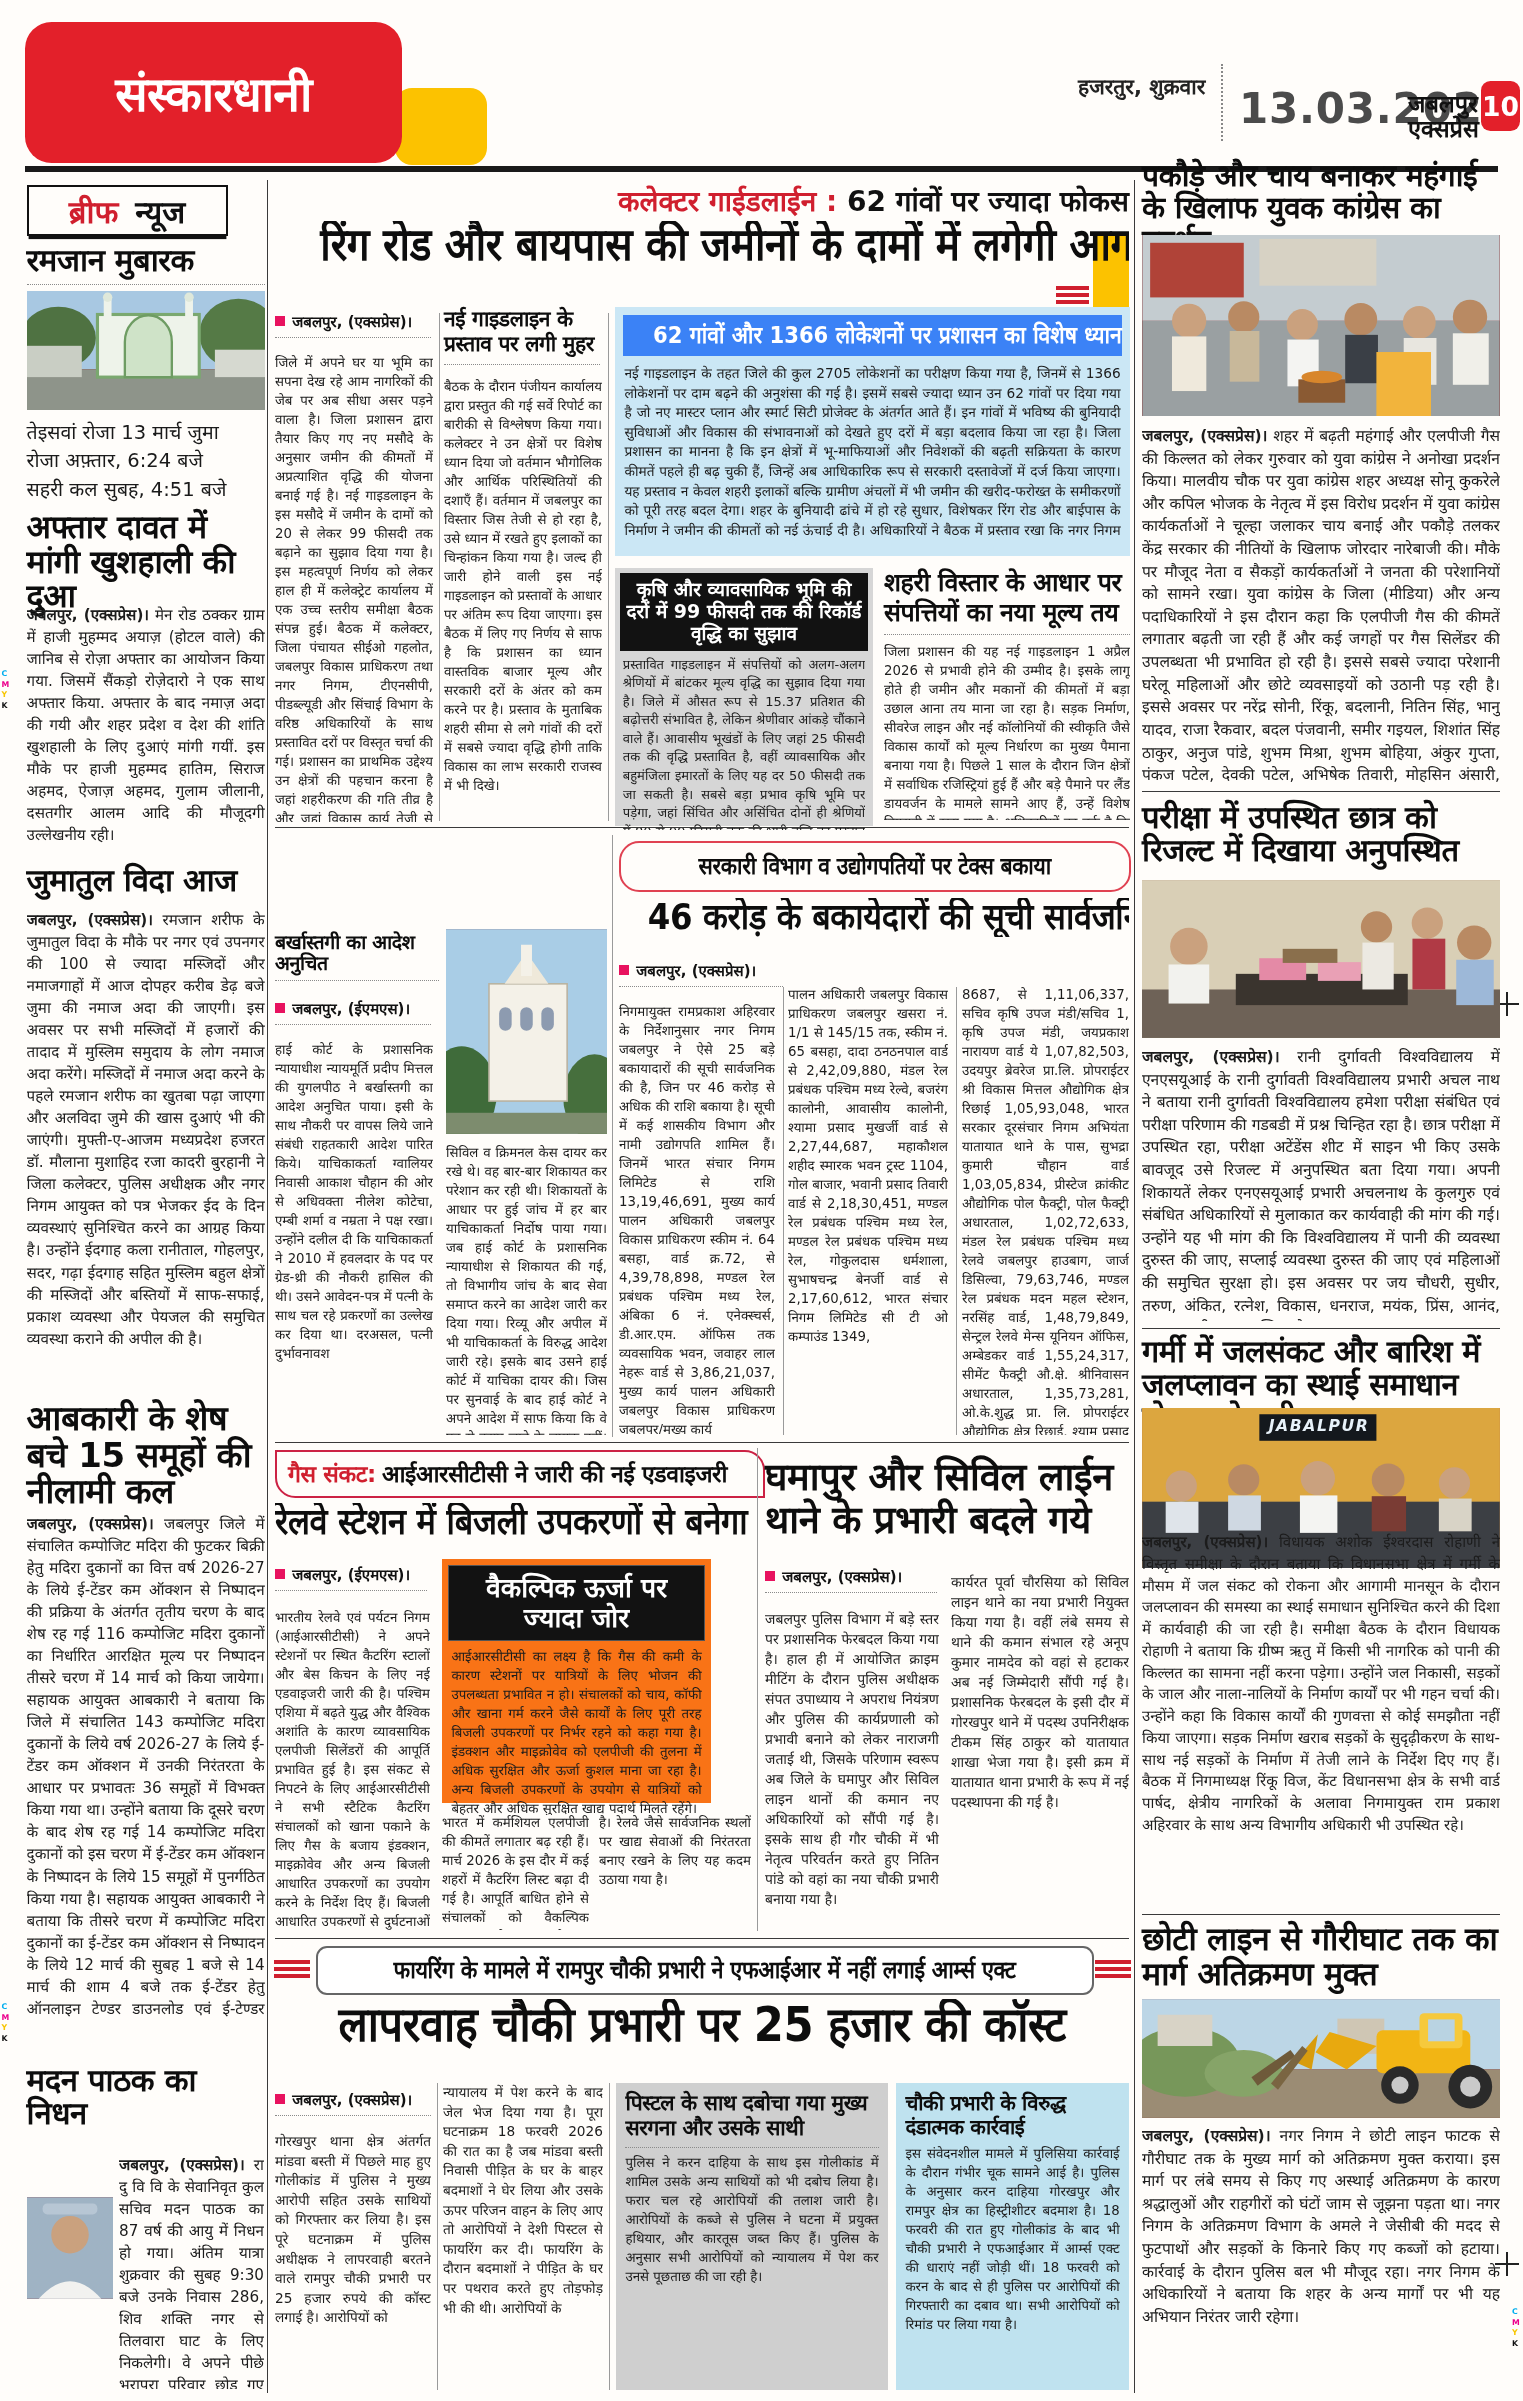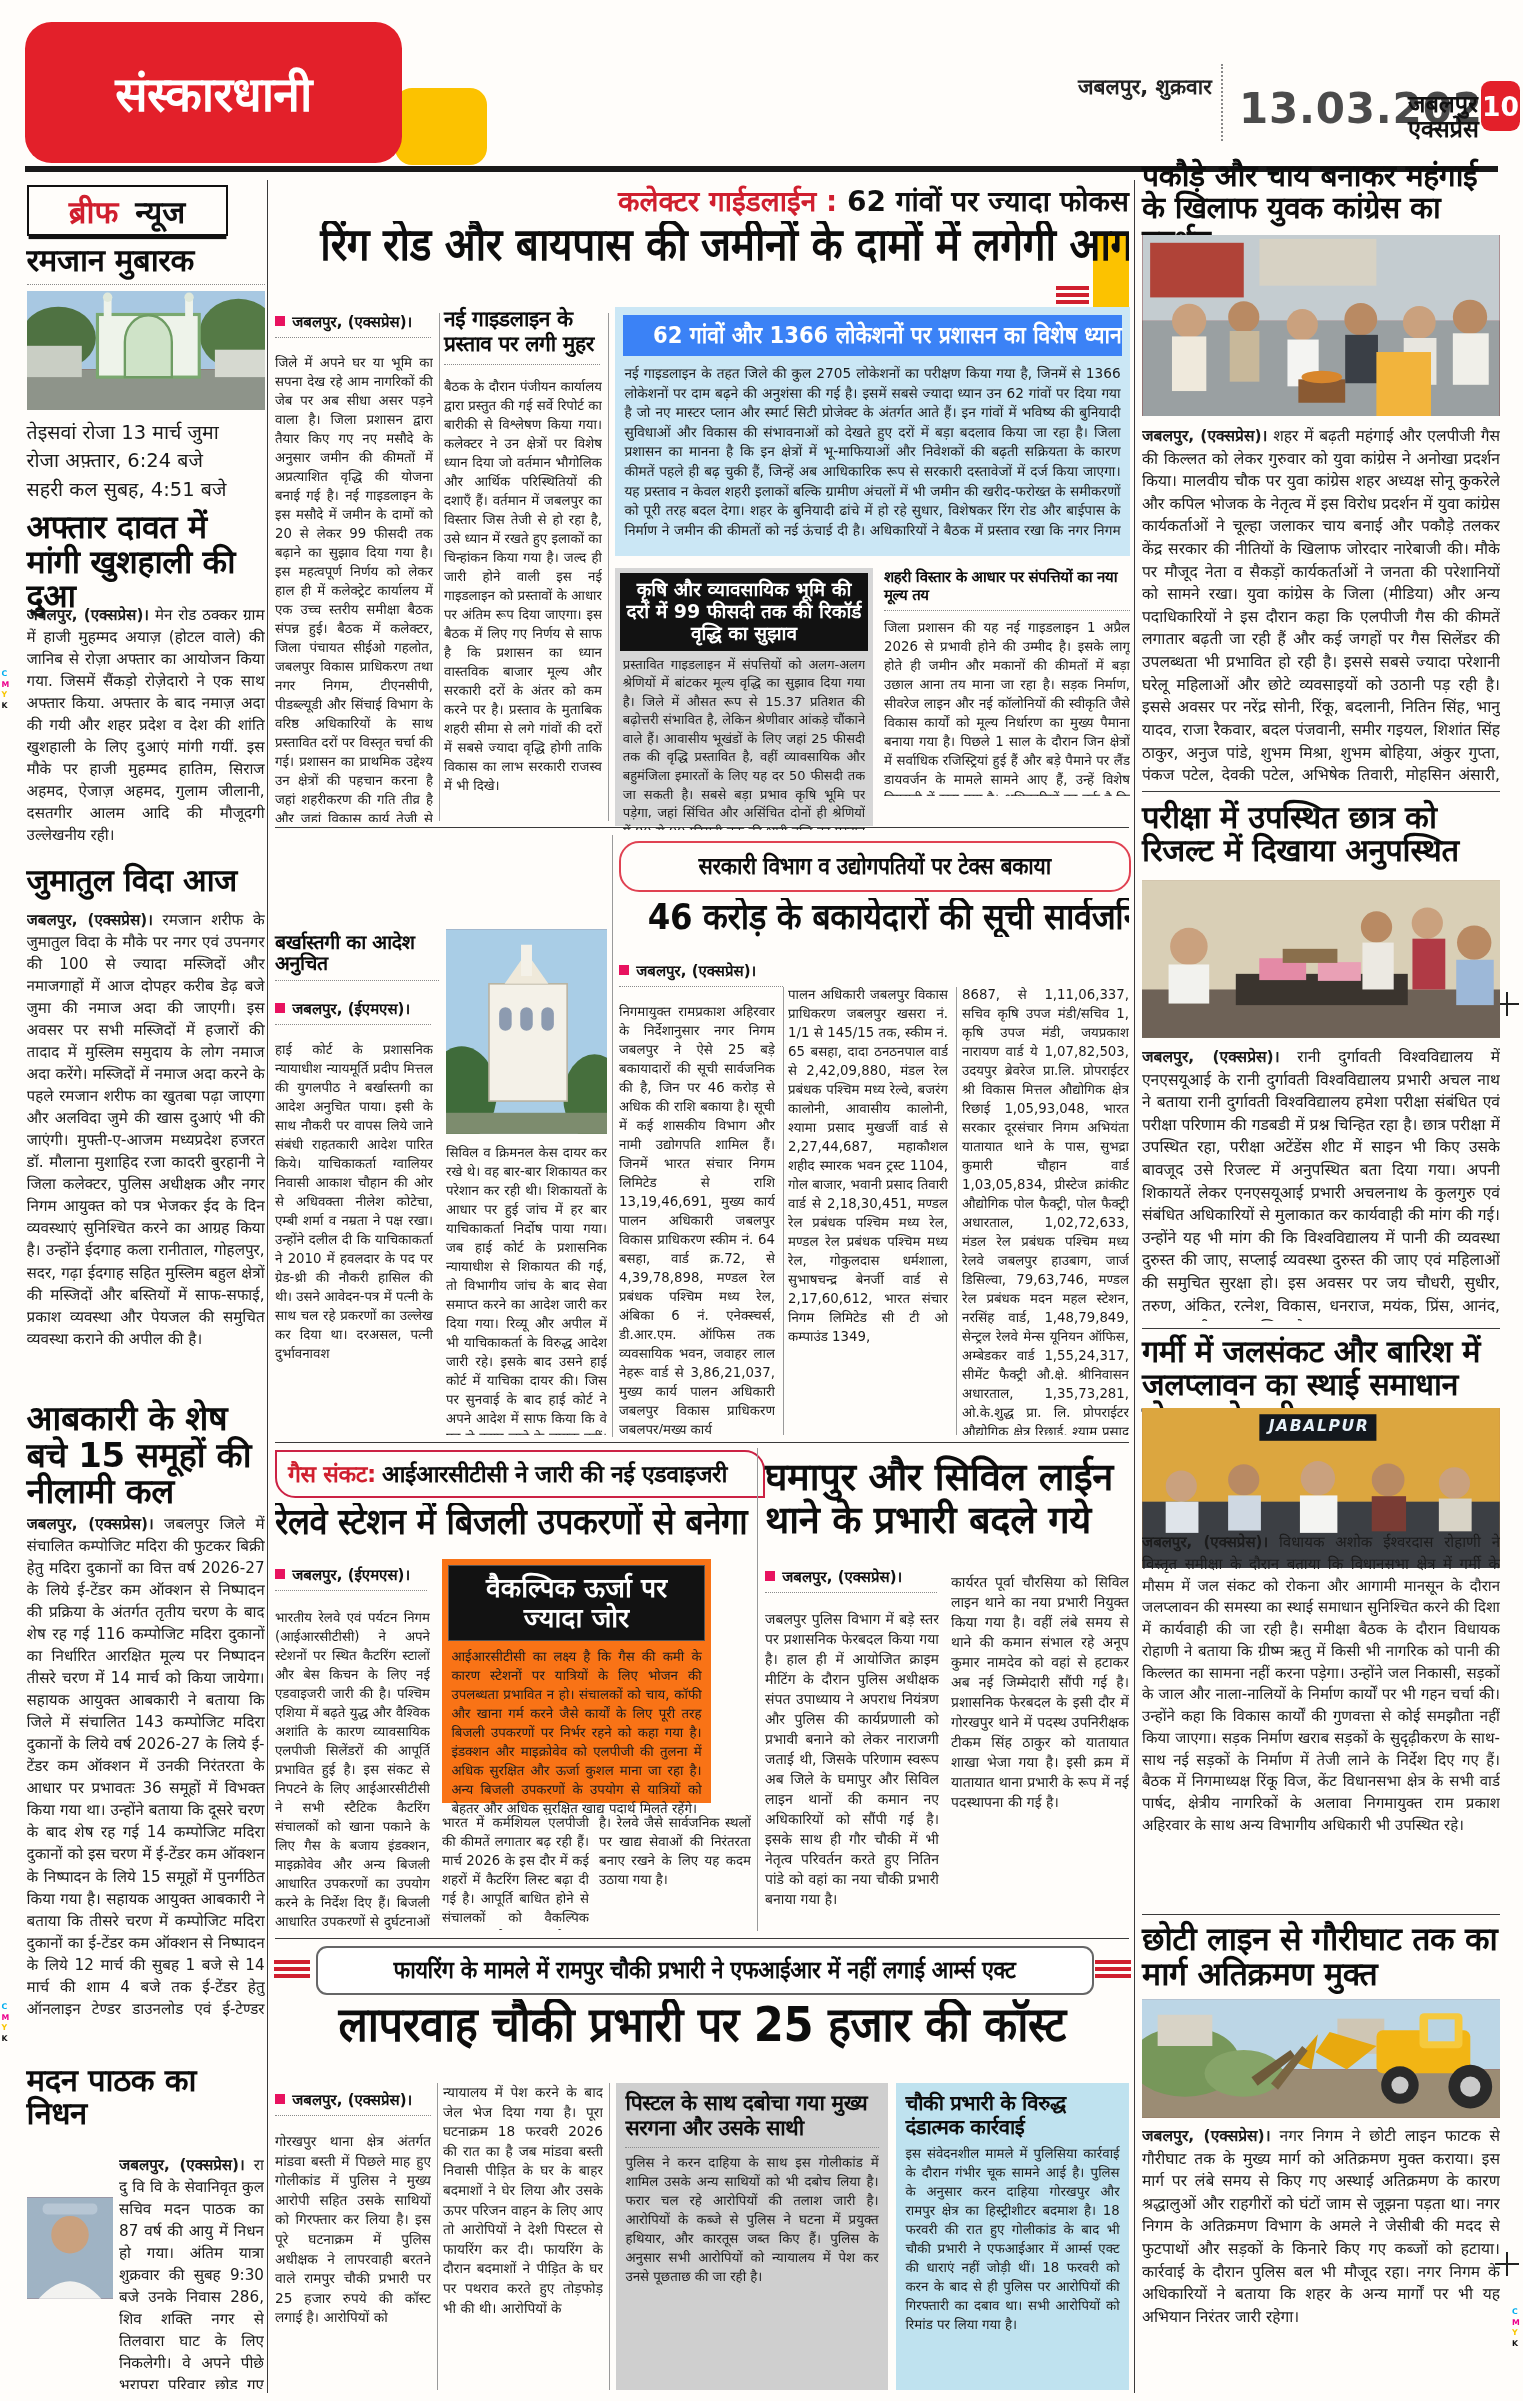--- a/index.html
+++ b/index.html
@@ -33,21 +33,21 @@
 
   <div class="abs" style="left:395px;top:88px;width:92px;height:77px;background:#fcc200;border-radius:17px;"></div>
   <div class="stripes abs" style="left:361px;top:117px;width:31px;">
       <i></i>
       <i></i>
       <i></i>
     </div>
   <div class="abs" style="left:25px;top:22px;width:377px;height:141px;background:#e3202a;border-radius:26.6px;display:flex;align-items:center;justify-content:center;">
     <span style="color:#fff;font-weight:bold;font-size:48px;letter-spacing:-0.8px;">संस्कारधानी</span>
   </div>
-  <div class="abs" style="left:1078px;top:72px;font-size:21px;font-weight:bold;color:#222;">जबलपुर, शुक्रवार</div>
+  <div class="abs" style="left:1078px;top:72px;font-size:21px;font-weight:bold;color:#222;">हजरतुर, शुक्रवार</div>
   <div class="abs" style="left:1221px;top:64px;height:77px;border-left:2.3px dotted #888;"></div>
   <div class="abs" style="left:1239px;top:84px;font-size:42px;font-weight:bold;color:#4b4b4b;letter-spacing:0.8px;">13.03.2026</div>
   <div class="abs" style="left:1408px;top:92px;width:72px;font-size:23.5px;font-weight:bold;line-height:1.05;color:#111;">जबलपुर एक्सप्रेस</div>
   <div class="abs" style="left:1481px;top:81px;width:39px;height:50px;background:#e3202a;border-radius:9.4px;display:flex;align-items:center;justify-content:center;">
     <span style="color:#fff;font-size:26.6px;font-weight:bold;">10</span>
   </div>
   <div class="abs" style="left:25px;top:166px;width:1473px;height:5.5px;background:#1a1a1a;"></div>
 
   <div class="regletters" style="left:1.6px;top:669px;">
     <span style="color:#00aeef;">C</span>
@@ -176,21 +176,21 @@
   </div>
 
   <div class="abs" style="left:615px;top:568px;width:258px;height:258px;background:#d6d6d6;">
     <div class="blacktitle" style="margin:4.7px;padding:6.3px 4.7px;font-size:19px;">
       <span>कृषि और व्यावसायिक भूमि की दरों में 99 फीसदी तक की रिकॉर्ड वृद्धि का सुझाव</span>
     </div>
     <div class="body-txt" style="margin:3.1px 7.8px;height:174px;font-size:13px;">प्रस्तावित गाइडलाइन में संपत्तियों को अलग-अलग श्रेणियों में बांटकर मूल्य वृद्धि का सुझाव दिया गया है। जिले में औसत रूप से 15.37 प्रतिशत की बढ़ोत्तरी संभावित है, लेकिन श्रेणीवार आंकड़े चौंकाने वाले हैं। आवासीय भूखंडों के लिए जहां 25 फीसदी तक की वृद्धि प्रस्तावित है, वहीं व्यावसायिक और बहुमंजिला इमारतों के लिए यह दर 50 फीसदी तक जा सकती है। सबसे बड़ा प्रभाव कृषि भूमि पर पड़ेगा, जहां सिंचित और असिंचित दोनों ही श्रेणियों में 80 से 99 फीसदी तक की भारी वृद्धि का प्रस्ताव है। नियमों के मुताबिक अधिकतम 100 फीसदी तक की वृद्धि संभव है, जिसे देखते हुए कई संवेदनशील और प्राइम लोकेशनों पर इसे 99 फीसदी तक रखा गया है। इससे स्पष्ट है कि आने वाले समय में कृषि भूमि का डायवर्जन और निवेश काफी खर्चीला साबित होगा।</div>
   </div>
 
   <div class="abs" style="left:884px;top:568px;width:246px;height:258px;">
-    <div class="hd dotted-under" style="font-size:15px;line-height:1.2;">शहरी विस्तार के आधार पर संपत्तियों का नया मूल्य तय</div>
+    <div class="hd dotted-under" style="font-size:25px;line-height:1.2;">शहरी विस्तार के आधार पर संपत्तियों का नया मूल्य तय</div>
     <div class="body-txt" style="margin-top:6.3px;height:178px;font-size:13.3px;">जिला प्रशासन की यह नई गाइडलाइन 1 अप्रैल 2026 से प्रभावी होने की उम्मीद है। इसके लागू होते ही जमीन और मकानों की कीमतों में बड़ा उछाल आना तय माना जा रहा है। सड़क निर्माण, सीवरेज लाइन और नई कॉलोनियों की स्वीकृति जैसे विकास कार्यों को मूल्य निर्धारण का मुख्य पैमाना बनाया गया है। पिछले 1 साल के दौरान जिन क्षेत्रों में सर्वाधिक रजिस्ट्रियां हुई हैं और बड़े पैमाने पर लैंड डायवर्जन के मामले सामने आए हैं, उन्हें विशेष निगरानी में रखा गया है। अधिकारियों का तर्क है कि मास्टर प्लान आने से पहले ही इन क्षेत्रों में अनौपचारिक रूप से कीमतें बढ़ चुकी थीं, जिन्हें अब नियमित किया जा रहा है।</div>
   </div>
 
   <div class="hrule" style="left:275px;top:827px;width:854px;"></div>
 
   <div class="abs hd dotted-under" style="left:275px;top:932px;width:164px;font-size:19.5px;">बर्खास्तगी का आदेश अनुचित</div>
   <div class="photo" style="left:446px;top:929px;width:161px;height:205px;">
     <svg width="161" height="205" viewBox="0 0 206 262">
       <rect width="206" height="262" fill="#a9cde6"></rect>
       <ellipse cx="20" cy="210" rx="45" ry="60" fill="#3f6b3a"></ellipse>

